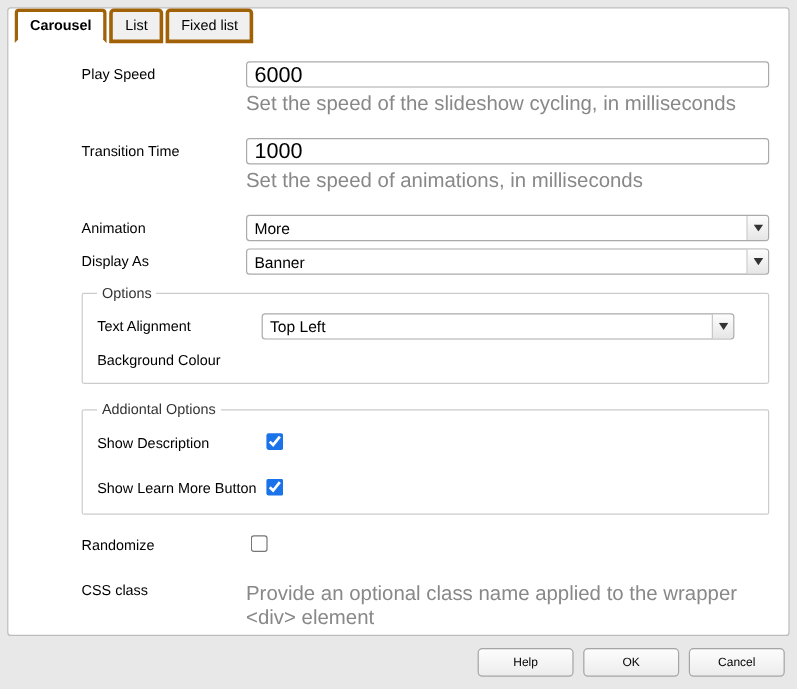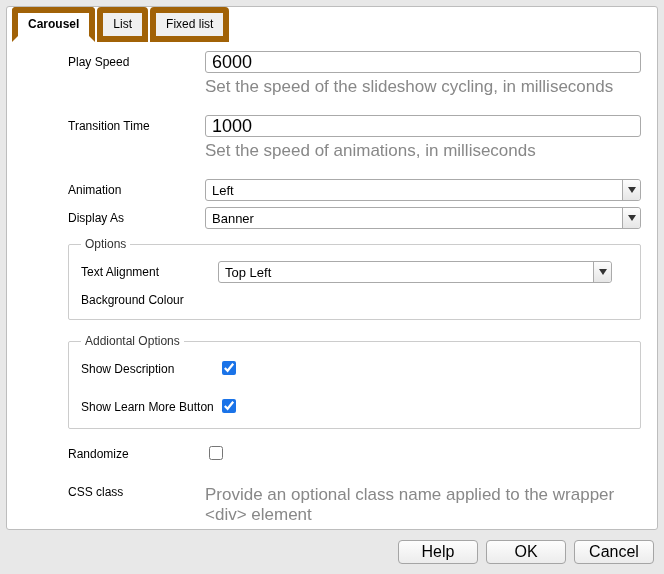--- a/index.html
+++ b/index.html
@@ -22,21 +22,21 @@
     border: 1px solid #bdbdbd;
     border-radius: 3px;
   }
   .tabs-row {
     position: absolute;
     top: -1px; left: 5px;
     display: flex;
     gap: 0;
   }
   .tab {
-    border: 6px solid #a16207;
+    border: 3px solid #a16207;
     background: #f0f0f0;
     padding: 4px 10px 5px;
     border-top-left-radius: 4px;
     border-top-right-radius: 4px;
     margin-right: 2px;
     cursor: pointer;
     font-size: 12px;
     position: relative;
     top: 1px;
   }
@@ -118,21 +118,21 @@
     position: absolute;
     right: 10px; bottom: 10px;
     display: flex; gap: 8px;
   }
   .btn {
     min-width: 80px;
     height: 24px;
     border: 1px solid #a5a5a5;
     background: linear-gradient(#fdfdfd,#ececec);
     border-radius: 4px;
-    font-size: 16px;
+    font-size: 10px;
     cursor: pointer;
   }
   .gap-block { height: 12px; }
 </style>
 </head>
 <body>
 
 <div class="window">
 
   <div class="panel">
@@ -159,21 +159,21 @@
           <input class="text-input" type="text" value="1000" style="">
           <div class="hint">Set the speed of animations, in milliseconds</div>
         </div>
       </div>
       <div class="gap-block"></div>
 
       <div class="row">
         <div class="label-col">Animation</div>
         <div class="field-col">
           <div class="select-wrap">
-            <div class="select-value">Left</div>
+            <div class="select-value">More</div>
             <div class="select-btn">
               <svg class="chev-svg" viewBox="0 0 8 6">
                   <path d="M0 0 L8 0 L4 6 Z" fill="#333"></path>
                 </svg>
             </div>
           </div>
         </div>
       </div>
 
       <div class="row">

